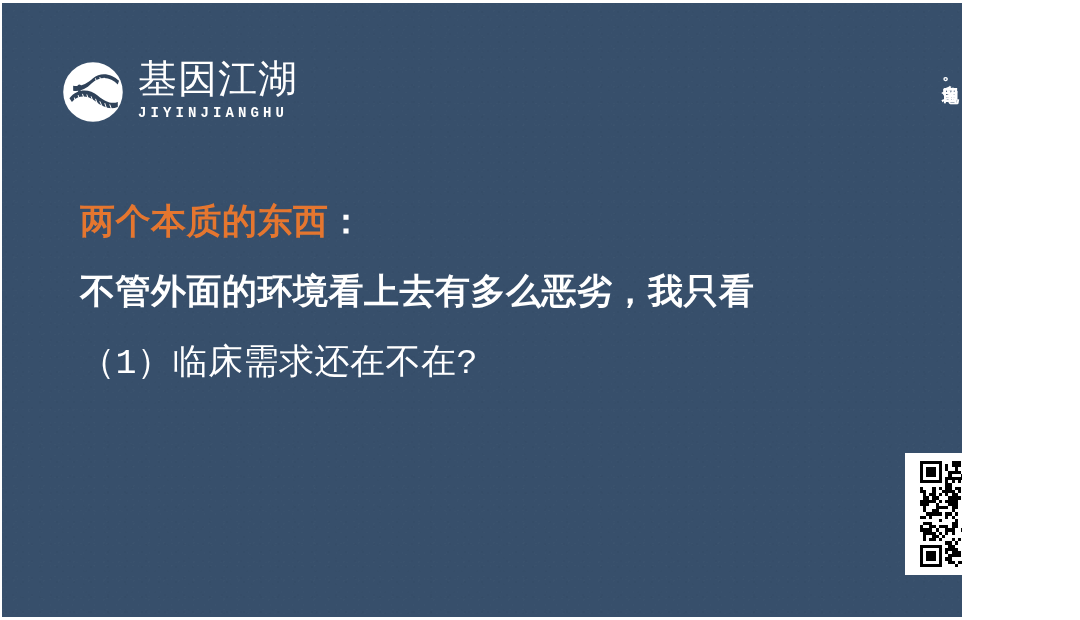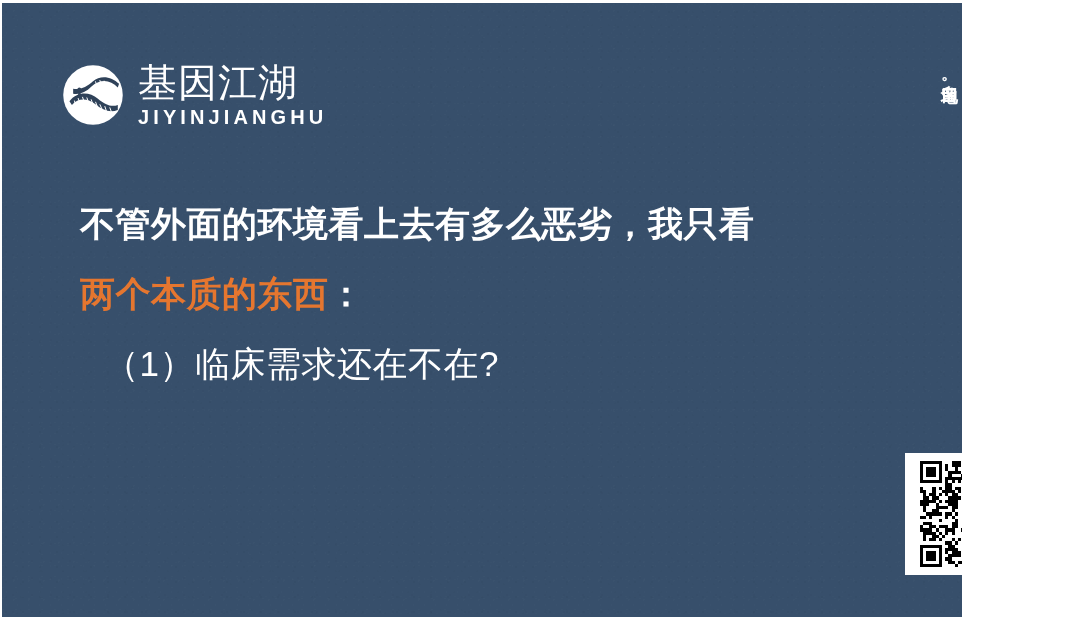--- a/index.html
+++ b/index.html
@@ -7,21 +7,21 @@
     margin: 0;
     padding: 0;
     background: #ffffff;
   }
   #slide {
     position: relative;
     width: 964px;
     height: 620px;
     background-color: #374f6b;
     overflow: hidden;
-    font-family: Liberation Sans, sans-serif;
+    font-family: Liberation Mono, monospace;
     box-sizing: border-box;
     border-top: 3px solid #ffffff;
     border-bottom: 3px solid #ffffff;
     border-left: 2px solid #ffffff;
     border-right: 2px solid #ffffff;
   }
   
   #noise-layer {
     position: absolute;
     inset: 0;
@@ -63,21 +63,21 @@
   #brand-cn {
     color: #ffffff;
     font-size: 39px;
     line-height: 1.02;
     font-weight: 400;
     letter-spacing: 1px;
     white-space: nowrap;
   }
   #brand-en {
     color: #ffffff;
-    font-size: 20px;
+    font-size: 14px;
     font-weight: bold;
     letter-spacing: 4.1px;
     line-height: 1.25;
     margin-top: 2px;
     white-space: nowrap;
   }
 
   
   #tagline {
     position: absolute;
@@ -129,21 +129,20 @@
     font-weight: bold;
     line-height: 70px;
     letter-spacing: 0.5px;
     white-space: pre;
   }
   .copy-line .hl {
     color: #e5762f;
   }
   .copy-line.light {
     font-weight: 400;
-    margin-left: 24px;
   }
 
   
   #qr-panel {
     position: absolute;
     left: 903px;
     top: 450px;
     width: 135px;
     height: 122px;
     background: #ffffff;
@@ -208,22 +207,22 @@
   </div>
 
   <div id="tagline">
     <div class="vcol">数万基因行业人的一块</div>
     <div class="vcol secondary">自留地。</div>
   </div>
 
   <div id="divider"></div>
 
   <div id="body-copy">
+    <div class="copy-line"><span class="hl">两个本质的东西</span><span>：</span></div>
     <div class="copy-line">不管外面的环境看上去有多么恶劣，我只看</div>
-    <div class="copy-line"><span class="hl">两个本质的东西</span><span>：</span></div>
     <div class="copy-line light">（1）临床需求还在不在?</div>
   </div>
 
   <div id="qr-panel">
     <svg id="qr-canvas" viewBox="0 0 33 33" shape-rendering="crispEdges" aria-hidden="true">
       <rect width="33" height="33" fill="#ffffff"></rect>
       <g fill="#000000" id="qr-modules">
           <path d="M0 0h1v1h-1zM1 0h1v1h-1zM2 0h1v1h-1zM3 0h1v1h-1zM4 0h1v1h-1zM5 0h1v1h-1zM6 0h1v1h-1zM10 0h1v1h-1zM11 0h1v1h-1zM12 0h1v1h-1zM14 0h1v1h-1zM15 0h1v1h-1zM16 0h1v1h-1zM17 0h1v1h-1zM19 0h1v1h-1zM20 0h1v1h-1zM22 0h1v1h-1zM23 0h1v1h-1zM26 0h1v1h-1zM27 0h1v1h-1zM28 0h1v1h-1zM29 0h1v1h-1zM30 0h1v1h-1zM31 0h1v1h-1zM32 0h1v1h-1zM0 1h1v1h-1zM6 1h1v1h-1zM8 1h1v1h-1zM10 1h1v1h-1zM11 1h1v1h-1zM12 1h1v1h-1zM17 1h1v1h-1zM18 1h1v1h-1zM21 1h1v1h-1zM23 1h1v1h-1zM26 1h1v1h-1zM32 1h1v1h-1zM0 2h1v1h-1zM2 2h1v1h-1zM3 2h1v1h-1zM4 2h1v1h-1zM6 2h1v1h-1zM8 2h1v1h-1zM11 2h1v1h-1zM14 2h1v1h-1zM15 2h1v1h-1zM18 2h1v1h-1zM19 2h1v1h-1zM20 2h1v1h-1zM23 2h1v1h-1zM26 2h1v1h-1zM28 2h1v1h-1zM29 2h1v1h-1zM30 2h1v1h-1zM32 2h1v1h-1zM0 3h1v1h-1zM2 3h1v1h-1zM3 3h1v1h-1zM4 3h1v1h-1zM6 3h1v1h-1zM9 3h1v1h-1zM10 3h1v1h-1zM11 3h1v1h-1zM12 3h1v1h-1zM15 3h1v1h-1zM16 3h1v1h-1zM17 3h1v1h-1zM18 3h1v1h-1zM20 3h1v1h-1zM22 3h1v1h-1zM23 3h1v1h-1zM24 3h1v1h-1zM26 3h1v1h-1zM28 3h1v1h-1zM29 3h1v1h-1zM30 3h1v1h-1zM32 3h1v1h-1zM0 4h1v1h-1zM2 4h1v1h-1zM3 4h1v1h-1zM4 4h1v1h-1zM6 4h1v1h-1zM9 4h1v1h-1zM13 4h1v1h-1zM14 4h1v1h-1zM15 4h1v1h-1zM16 4h1v1h-1zM18 4h1v1h-1zM20 4h1v1h-1zM24 4h1v1h-1zM26 4h1v1h-1zM28 4h1v1h-1zM29 4h1v1h-1zM30 4h1v1h-1zM32 4h1v1h-1zM0 5h1v1h-1zM6 5h1v1h-1zM8 5h1v1h-1zM9 5h1v1h-1zM10 5h1v1h-1zM11 5h1v1h-1zM12 5h1v1h-1zM13 5h1v1h-1zM15 5h1v1h-1zM16 5h1v1h-1zM17 5h1v1h-1zM20 5h1v1h-1zM22 5h1v1h-1zM26 5h1v1h-1zM32 5h1v1h-1zM0 6h1v1h-1zM1 6h1v1h-1zM2 6h1v1h-1zM3 6h1v1h-1zM4 6h1v1h-1zM5 6h1v1h-1zM6 6h1v1h-1zM8 6h1v1h-1zM10 6h1v1h-1zM12 6h1v1h-1zM14 6h1v1h-1zM16 6h1v1h-1zM18 6h1v1h-1zM20 6h1v1h-1zM22 6h1v1h-1zM24 6h1v1h-1zM26 6h1v1h-1zM27 6h1v1h-1zM28 6h1v1h-1zM29 6h1v1h-1zM30 6h1v1h-1zM31 6h1v1h-1zM32 6h1v1h-1zM8 7h1v1h-1zM9 7h1v1h-1zM14 7h1v1h-1zM15 7h1v1h-1zM16 7h1v1h-1zM17 7h1v1h-1zM19 7h1v1h-1zM20 7h1v1h-1zM22 7h1v1h-1zM0 8h1v1h-1zM4 8h1v1h-1zM6 8h1v1h-1zM8 8h1v1h-1zM9 8h1v1h-1zM11 8h1v1h-1zM12 8h1v1h-1zM16 8h1v1h-1zM17 8h1v1h-1zM19 8h1v1h-1zM20 8h1v1h-1zM22 8h1v1h-1zM23 8h1v1h-1zM24 8h1v1h-1zM25 8h1v1h-1zM26 8h1v1h-1zM27 8h1v1h-1zM28 8h1v1h-1zM31 8h1v1h-1zM0 9h1v1h-1zM1 9h1v1h-1zM4 9h1v1h-1zM7 9h1v1h-1zM8 9h1v1h-1zM9 9h1v1h-1zM10 9h1v1h-1zM12 9h1v1h-1zM16 9h1v1h-1zM17 9h1v1h-1zM18 9h1v1h-1zM19 9h1v1h-1zM20 9h1v1h-1zM22 9h1v1h-1zM26 9h1v1h-1zM27 9h1v1h-1zM28 9h1v1h-1zM30 9h1v1h-1zM32 9h1v1h-1zM1 10h1v1h-1zM3 10h1v1h-1zM4 10h1v1h-1zM6 10h1v1h-1zM8 10h1v1h-1zM10 10h1v1h-1zM11 10h1v1h-1zM14 10h1v1h-1zM15 10h1v1h-1zM19 10h1v1h-1zM20 10h1v1h-1zM22 10h1v1h-1zM25 10h1v1h-1zM26 10h1v1h-1zM30 10h1v1h-1zM31 10h1v1h-1zM32 10h1v1h-1zM1 11h1v1h-1zM2 11h1v1h-1zM4 11h1v1h-1zM5 11h1v1h-1zM9 11h1v1h-1zM10 11h1v1h-1zM11 11h1v1h-1zM12 11h1v1h-1zM16 11h1v1h-1zM17 11h1v1h-1zM18 11h1v1h-1zM23 11h1v1h-1zM25 11h1v1h-1zM27 11h1v1h-1zM28 11h1v1h-1zM32 11h1v1h-1zM0 12h1v1h-1zM1 12h1v1h-1zM2 12h1v1h-1zM3 12h1v1h-1zM4 12h1v1h-1zM6 12h1v1h-1zM8 12h1v1h-1zM9 12h1v1h-1zM10 12h1v1h-1zM11 12h1v1h-1zM21 12h1v1h-1zM24 12h1v1h-1zM25 12h1v1h-1zM26 12h1v1h-1zM28 12h1v1h-1zM29 12h1v1h-1zM30 12h1v1h-1zM0 13h1v1h-1zM1 13h1v1h-1zM2 13h1v1h-1zM5 13h1v1h-1zM9 13h1v1h-1zM10 13h1v1h-1zM11 13h1v1h-1zM24 13h1v1h-1zM26 13h1v1h-1zM27 13h1v1h-1zM28 13h1v1h-1zM1 14h1v1h-1zM5 14h1v1h-1zM6 14h1v1h-1zM7 14h1v1h-1zM8 14h1v1h-1zM10 14h1v1h-1zM11 14h1v1h-1zM21 14h1v1h-1zM22 14h1v1h-1zM23 14h1v1h-1zM26 14h1v1h-1zM27 14h1v1h-1zM30 14h1v1h-1zM31 14h1v1h-1zM32 14h1v1h-1zM1 15h1v1h-1zM4 15h1v1h-1zM5 15h1v1h-1zM10 15h1v1h-1zM21 15h1v1h-1zM22 15h1v1h-1zM23 15h1v1h-1zM25 15h1v1h-1zM27 15h1v1h-1zM29 15h1v1h-1zM32 15h1v1h-1zM2 16h1v1h-1zM3 16h1v1h-1zM4 16h1v1h-1zM5 16h1v1h-1zM6 16h1v1h-1zM8 16h1v1h-1zM9 16h1v1h-1zM11 16h1v1h-1zM21 16h1v1h-1zM22 16h1v1h-1zM23 16h1v1h-1zM25 16h1v1h-1zM28 16h1v1h-1zM29 16h1v1h-1zM30 16h1v1h-1zM32 16h1v1h-1zM0 17h1v1h-1zM1 17h1v1h-1zM3 17h1v1h-1zM8 17h1v1h-1zM10 17h1v1h-1zM23 17h1v1h-1zM24 17h1v1h-1zM26 17h1v1h-1zM29 17h1v1h-1zM30 17h1v1h-1zM6 18h1v1h-1zM11 18h1v1h-1zM21 18h1v1h-1zM25 18h1v1h-1zM29 18h1v1h-1zM30 18h1v1h-1zM1 19h1v1h-1zM2 19h1v1h-1zM3 19h1v1h-1zM10 19h1v1h-1zM11 19h1v1h-1zM22 19h1v1h-1zM23 19h1v1h-1zM26 19h1v1h-1zM28 19h1v1h-1zM29 19h1v1h-1zM30 19h1v1h-1zM31 19h1v1h-1zM32 19h1v1h-1zM0 20h1v1h-1zM3 20h1v1h-1zM4 20h1v1h-1zM6 20h1v1h-1zM7 20h1v1h-1zM8 20h1v1h-1zM10 20h1v1h-1zM11 20h1v1h-1zM21 20h1v1h-1zM23 20h1v1h-1zM26 20h1v1h-1zM27 20h1v1h-1zM28 20h1v1h-1zM29 20h1v1h-1zM30 20h1v1h-1zM31 20h1v1h-1zM0 21h1v1h-1zM1 21h1v1h-1zM2 21h1v1h-1zM3 21h1v1h-1zM5 21h1v1h-1zM8 21h1v1h-1zM9 21h1v1h-1zM10 21h1v1h-1zM13 21h1v1h-1zM19 21h1v1h-1zM20 21h1v1h-1zM22 21h1v1h-1zM28 21h1v1h-1zM30 21h1v1h-1zM31 21h1v1h-1zM1 22h1v1h-1zM2 22h1v1h-1zM3 22h1v1h-1zM4 22h1v1h-1zM6 22h1v1h-1zM8 22h1v1h-1zM10 22h1v1h-1zM14 22h1v1h-1zM15 22h1v1h-1zM16 22h1v1h-1zM17 22h1v1h-1zM18 22h1v1h-1zM19 22h1v1h-1zM20 22h1v1h-1zM21 22h1v1h-1zM22 22h1v1h-1zM23 22h1v1h-1zM26 22h1v1h-1zM27 22h1v1h-1zM29 22h1v1h-1zM31 22h1v1h-1zM32 22h1v1h-1zM1 23h1v1h-1zM4 23h1v1h-1zM5 23h1v1h-1zM7 23h1v1h-1zM14 23h1v1h-1zM16 23h1v1h-1zM17 23h1v1h-1zM18 23h1v1h-1zM20 23h1v1h-1zM21 23h1v1h-1zM25 23h1v1h-1zM26 23h1v1h-1zM28 23h1v1h-1zM29 23h1v1h-1zM30 23h1v1h-1zM32 23h1v1h-1zM1 24h1v1h-1zM3 24h1v1h-1zM4 24h1v1h-1zM6 24h1v1h-1zM10 24h1v1h-1zM12 24h1v1h-1zM14 24h1v1h-1zM15 24h1v1h-1zM16 24h1v1h-1zM18 24h1v1h-1zM21 24h1v1h-1zM22 24h1v1h-1zM23 24h1v1h-1zM24 24h1v1h-1zM25 24h1v1h-1zM26 24h1v1h-1zM27 24h1v1h-1zM28 24h1v1h-1zM31 24h1v1h-1zM8 25h1v1h-1zM9 25h1v1h-1zM11 25h1v1h-1zM14 25h1v1h-1zM16 25h1v1h-1zM20 25h1v1h-1zM21 25h1v1h-1zM23 25h1v1h-1zM24 25h1v1h-1zM28 25h1v1h-1zM29 25h1v1h-1zM30 25h1v1h-1zM0 26h1v1h-1zM1 26h1v1h-1zM2 26h1v1h-1zM3 26h1v1h-1zM4 26h1v1h-1zM5 26h1v1h-1zM6 26h1v1h-1zM9 26h1v1h-1zM10 26h1v1h-1zM16 26h1v1h-1zM17 26h1v1h-1zM19 26h1v1h-1zM21 26h1v1h-1zM23 26h1v1h-1zM24 26h1v1h-1zM26 26h1v1h-1zM28 26h1v1h-1zM29 26h1v1h-1zM0 27h1v1h-1zM6 27h1v1h-1zM8 27h1v1h-1zM9 27h1v1h-1zM10 27h1v1h-1zM11 27h1v1h-1zM15 27h1v1h-1zM16 27h1v1h-1zM17 27h1v1h-1zM18 27h1v1h-1zM20 27h1v1h-1zM21 27h1v1h-1zM22 27h1v1h-1zM23 27h1v1h-1zM24 27h1v1h-1zM28 27h1v1h-1zM29 27h1v1h-1zM30 27h1v1h-1zM0 28h1v1h-1zM2 28h1v1h-1zM3 28h1v1h-1zM4 28h1v1h-1zM6 28h1v1h-1zM8 28h1v1h-1zM10 28h1v1h-1zM11 28h1v1h-1zM12 28h1v1h-1zM14 28h1v1h-1zM17 28h1v1h-1zM19 28h1v1h-1zM20 28h1v1h-1zM22 28h1v1h-1zM24 28h1v1h-1zM25 28h1v1h-1zM26 28h1v1h-1zM27 28h1v1h-1zM28 28h1v1h-1zM32 28h1v1h-1zM0 29h1v1h-1zM2 29h1v1h-1zM3 29h1v1h-1zM4 29h1v1h-1zM6 29h1v1h-1zM9 29h1v1h-1zM10 29h1v1h-1zM11 29h1v1h-1zM12 29h1v1h-1zM19 29h1v1h-1zM21 29h1v1h-1zM22 29h1v1h-1zM23 29h1v1h-1zM24 29h1v1h-1zM26 29h1v1h-1zM30 29h1v1h-1zM31 29h1v1h-1zM0 30h1v1h-1zM2 30h1v1h-1zM3 30h1v1h-1zM4 30h1v1h-1zM6 30h1v1h-1zM8 30h1v1h-1zM9 30h1v1h-1zM17 30h1v1h-1zM19 30h1v1h-1zM20 30h1v1h-1zM26 30h1v1h-1zM27 30h1v1h-1zM30 30h1v1h-1zM31 30h1v1h-1zM0 31h1v1h-1zM6 31h1v1h-1zM9 31h1v1h-1zM10 31h1v1h-1zM12 31h1v1h-1zM13 31h1v1h-1zM16 31h1v1h-1zM17 31h1v1h-1zM21 31h1v1h-1zM23 31h1v1h-1zM26 31h1v1h-1zM31 31h1v1h-1zM0 32h1v1h-1zM1 32h1v1h-1zM2 32h1v1h-1zM3 32h1v1h-1zM4 32h1v1h-1zM5 32h1v1h-1zM6 32h1v1h-1zM11 32h1v1h-1zM14 32h1v1h-1zM18 32h1v1h-1zM19 32h1v1h-1zM20 32h1v1h-1zM21 32h1v1h-1zM22 32h1v1h-1zM30 32h1v1h-1zM31 32h1v1h-1z"></path>
         </g>
       <g>

